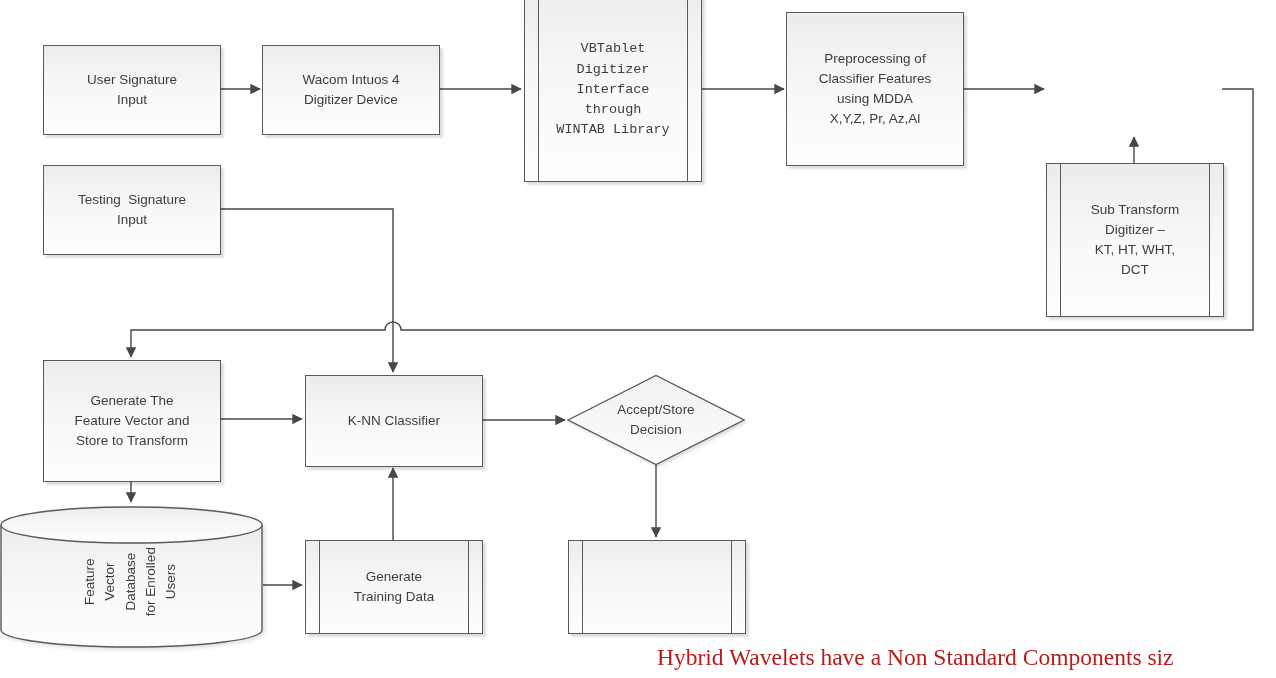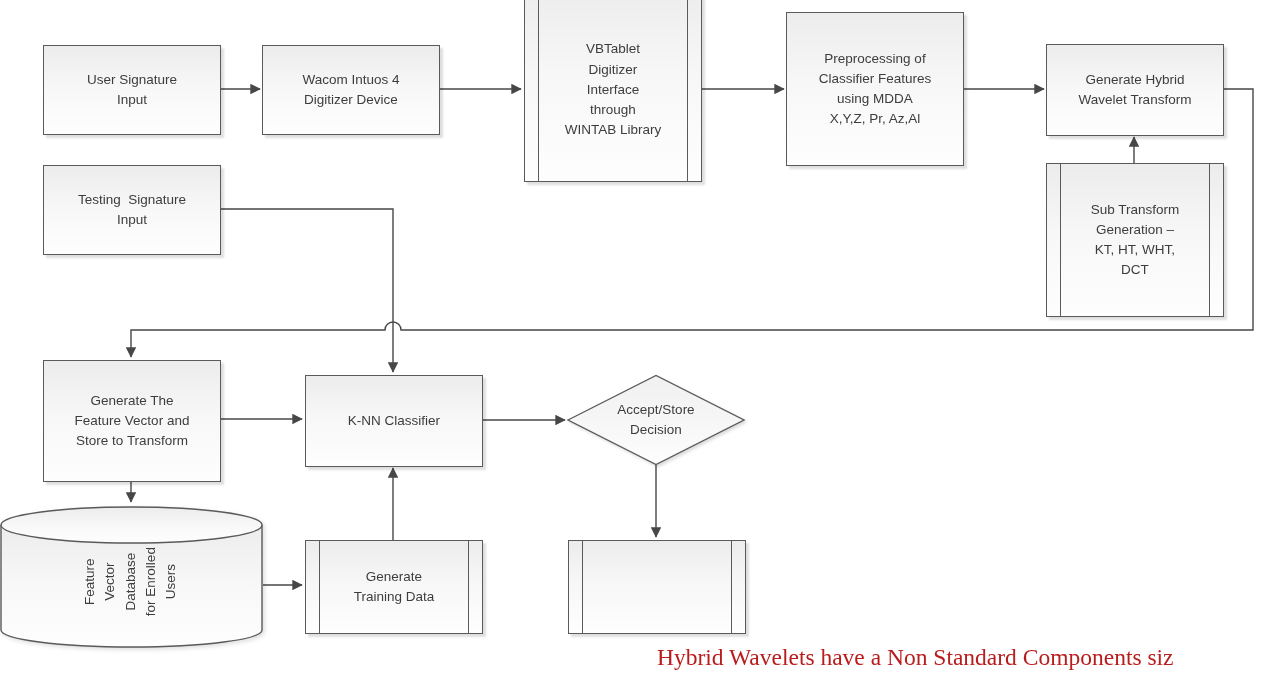--- a/index.html
+++ b/index.html
@@ -89,43 +89,39 @@
 Input</span>
   </div>
 
   <div class="node" style="left:262px;top:45px;width:176px;height:88px;">
     <span class="lbl">Wacom Intuos 4
 Digitizer Device</span>
   </div>
 
   <div class="node" style="left:524px;top:-16px;width:176px;height:196px;">
     <i class="bars"></i>
-    <span class="lbl" style="margin-top:14px;">VBTablet
+    <span class="lbl" style="margin-top:14px;font-family:Liberation Mono, monospace;">VBTablet
 Digitizer
 Interface
 through
 WINTAB Library</span>
   </div>
 
   <div class="node" style="left:786px;top:12px;width:176px;height:152px;">
     <span class="lbl">Preprocessing of
 Classifier Features
 using MDDA
 X,Y,Z, Pr, Az,Al</span>
   </div>
 
-  <div class="node" style="left:1046px;top:44px;width:176px;height:90px;">
-    <span class="lbl">Generate Hybrid
-Wavelet Transform</span>
-  </div>
 
   <div class="node" style="left:1046px;top:163px;width:176px;height:152px;">
     <i class="bars"></i>
     <span class="lbl">Sub Transform
-Generation –
+Digitizer –
 KT, HT, WHT,
 DCT</span>
   </div>
 
   <div class="node" style="left:43px;top:165px;width:176px;height:88px;text-align:center;">
     <span class="lbl">Testing  Signature
 Input</span>
   </div>
 
   <div class="node" style="left:43px;top:360px;width:176px;height:120px;">

